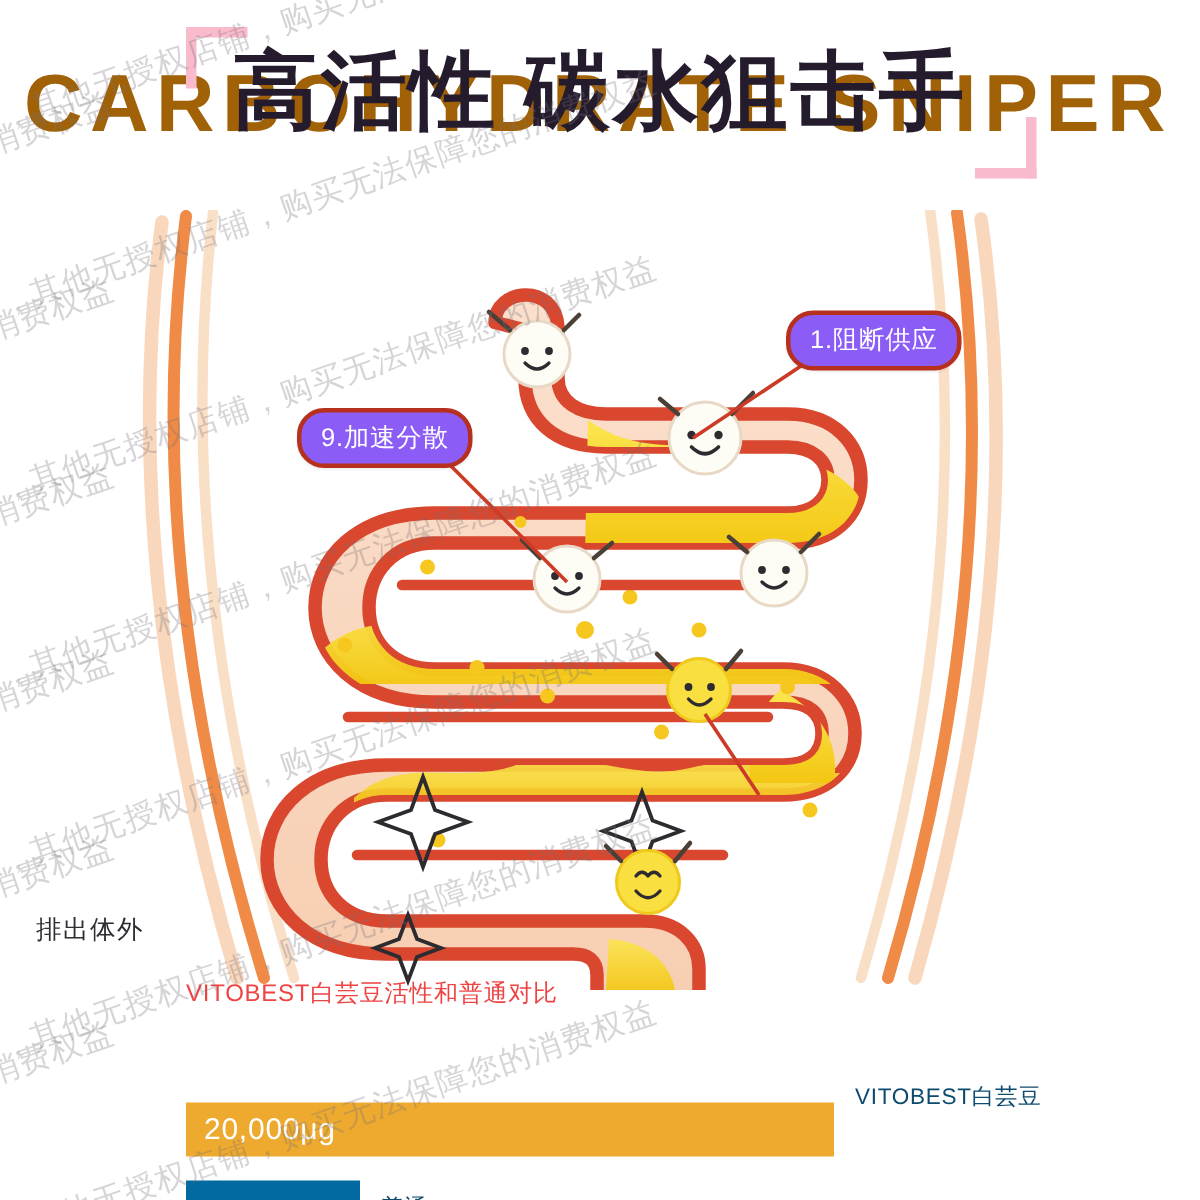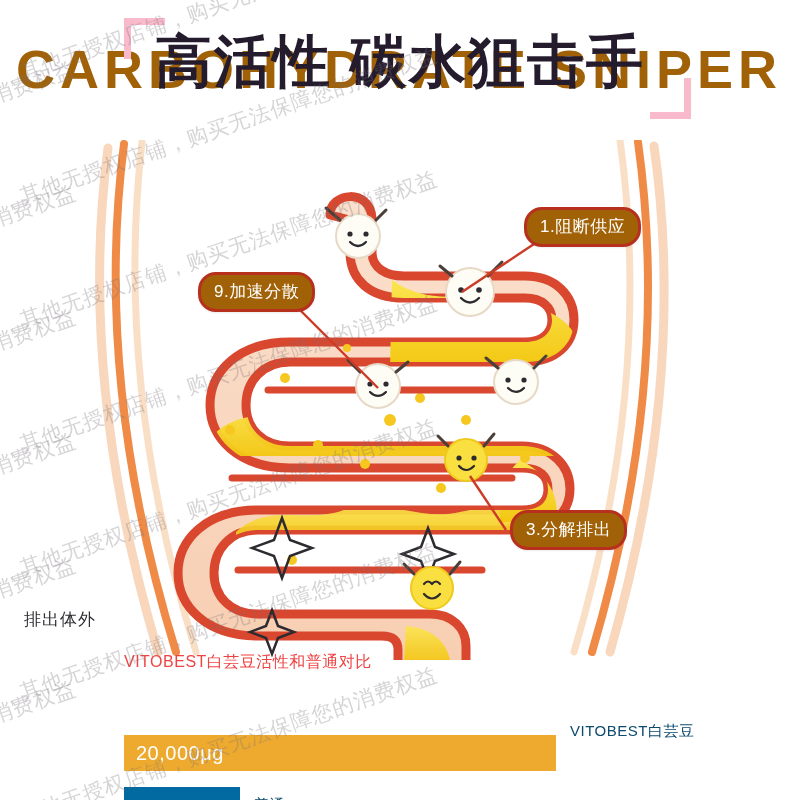--- a/index.html
+++ b/index.html
@@ -102,21 +102,21 @@
     top: 140px;
     width: 800px;
     height: 520px;
     z-index: 10;
   }
 
   
   .pill {
     position: absolute;
     z-index: 28;
-    background: #a16207;
+    background: #8b5cf6;
     border: 3px solid #b7301d;
     border-radius: 18px;
     color: #ffffff;
     font-size: 17px;
     padding: 5px 13px 6px 13px;
     white-space: nowrap;
     letter-spacing: 0.5px;
     box-shadow: 0 1px 2px rgba(0,0,0,0.08);
   }
   .pill.p1 { left: 524px; top: 207px; }
@@ -391,21 +391,20 @@
 
       <g>
         <rect x="426" y="556" width="12" height="40" fill="#cc3b26"></rect>
         <path d="M414 592 L 450 592 L 432 616 Z" fill="#cc3b26"></path>
       </g>
     </g>
     </svg>
 
   <div class="pill p1">1.阻断供应</div>
   <div class="pill p2">9.加速分散</div>
-  <div class="pill p3">3.分解排出</div>
 
   <div class="exit-label">
     <span>排出体外</span>
   </div>
 
   <div class="chart">
     <div class="chart-title">VITOBEST白芸豆活性和普通对比</div>
 
     <div class="bar-row r1">
       <div class="bar b1">

